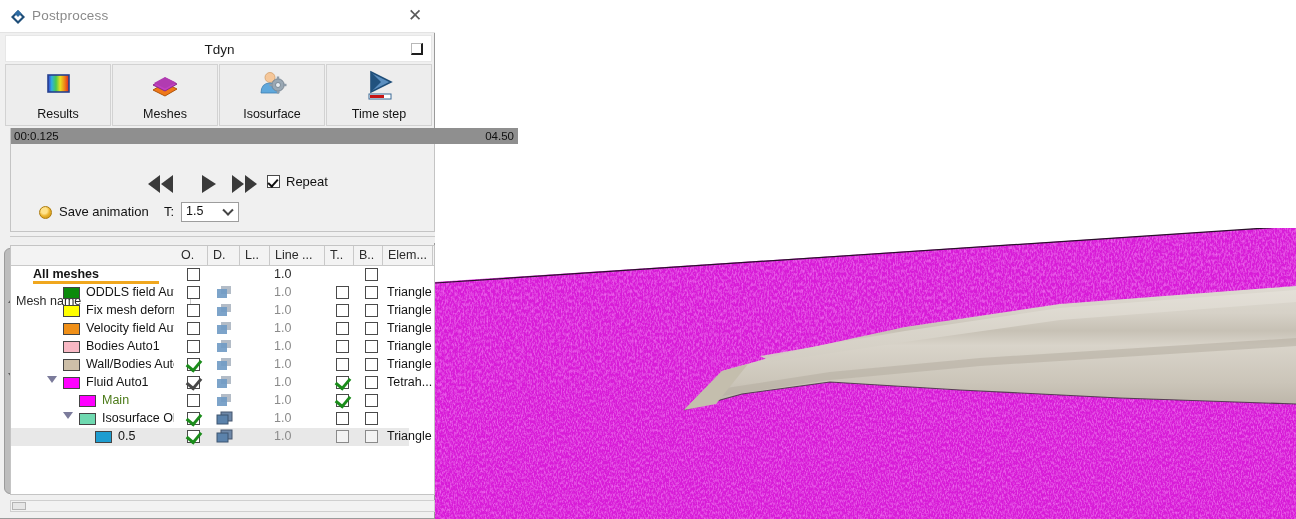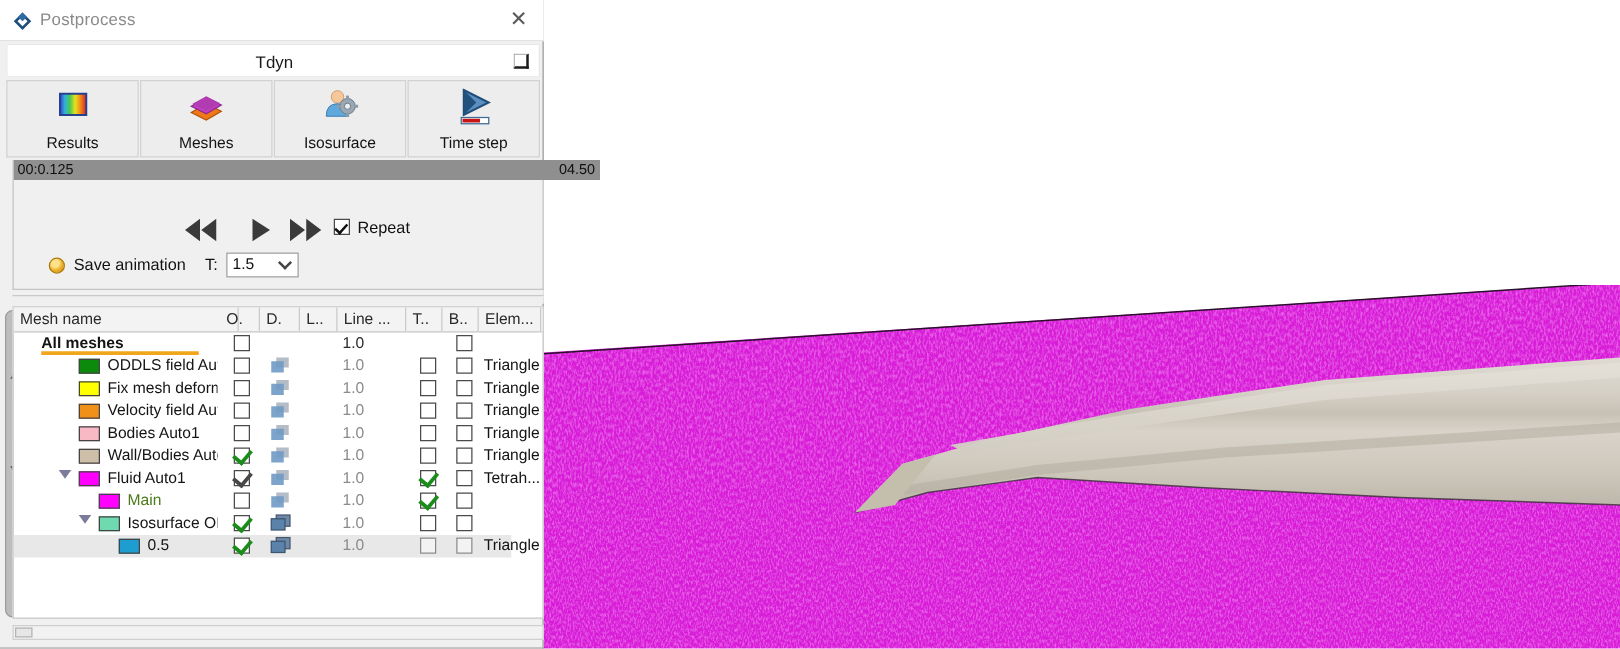--- a/index.html
+++ b/index.html
@@ -84,21 +84,21 @@
   
   #anim-panel {
     position: absolute; left: 0; top: 128px; width: 435px; height: 110px;
     background: #f0f0f0;
   }
   #anim-inner {
     position: absolute; left: 10px; top: 0; width: 425px; height: 104px;
     background: #f0f0f0; border: 1px solid #c4c4c4; border-top: none;
   }
   #time-strip {
-    position: absolute; left: 0; top: 0; width: 469px; height: 16px;
+    position: absolute; left: 0; top: 0; width: 507px; height: 16px;
     background: #8f8f8f;
   }
   #t-start { position: absolute; left: 3px; top: 0; font-size: 11.5px; color: #101010; line-height: 16px; }
   #t-end { position: absolute; right: 4px; top: 0; font-size: 11.5px; color: #101010; line-height: 16px; }
 
   #slider-wrap {
     position: absolute; left: 0; top: 16px; width: 423px; height: 24px;
     background: #dcdcdc;
   }
   #slider-track {
@@ -439,21 +439,21 @@
 
     <div class="rail" style="left:4px; top:248px; height:246px;">
       <div class="rail-ar" style="top:50px;border-left:3px solid transparent;border-right:3px solid transparent;border-bottom:4px solid #5e5e5e;"></div>
       <div class="rail-dots" style="top:72px;"></div>
       <div class="rail-ar" style="top:124px;border-left:3px solid transparent;border-right:3px solid transparent;border-top:4px solid #5e5e5e;"></div>
     </div>
     <div class="collapse-btn" style="left:10px; top:452px;"></div>
 
     <div id="mesh-panel">
       <div id="mesh-head">
-          <div class="hcell" style="left: 0px; width: 180px;">Mesh name</div>
+          <div class="hcell" style="left: 0px; width: 180px; margin-top: 46px;">Mesh name</div>
           <div class="hcell" style="left: 165px; width: 32px;">O.</div>
           <div class="hcell" style="left: 197px; width: 32px;">D.</div>
           <div class="hcell" style="left: 229px; width: 30px;">L..</div>
           <div class="hcell" style="left: 259px; width: 55px;">Line ...</div>
           <div class="hcell" style="left: 314px; width: 29px;">T..</div>
           <div class="hcell" style="left: 343px; width: 29px;">B..</div>
           <div class="hcell" style="left: 372px; width: 50px;">Elem...</div>
         </div>
       <div id="rows">
           <div class="row">

